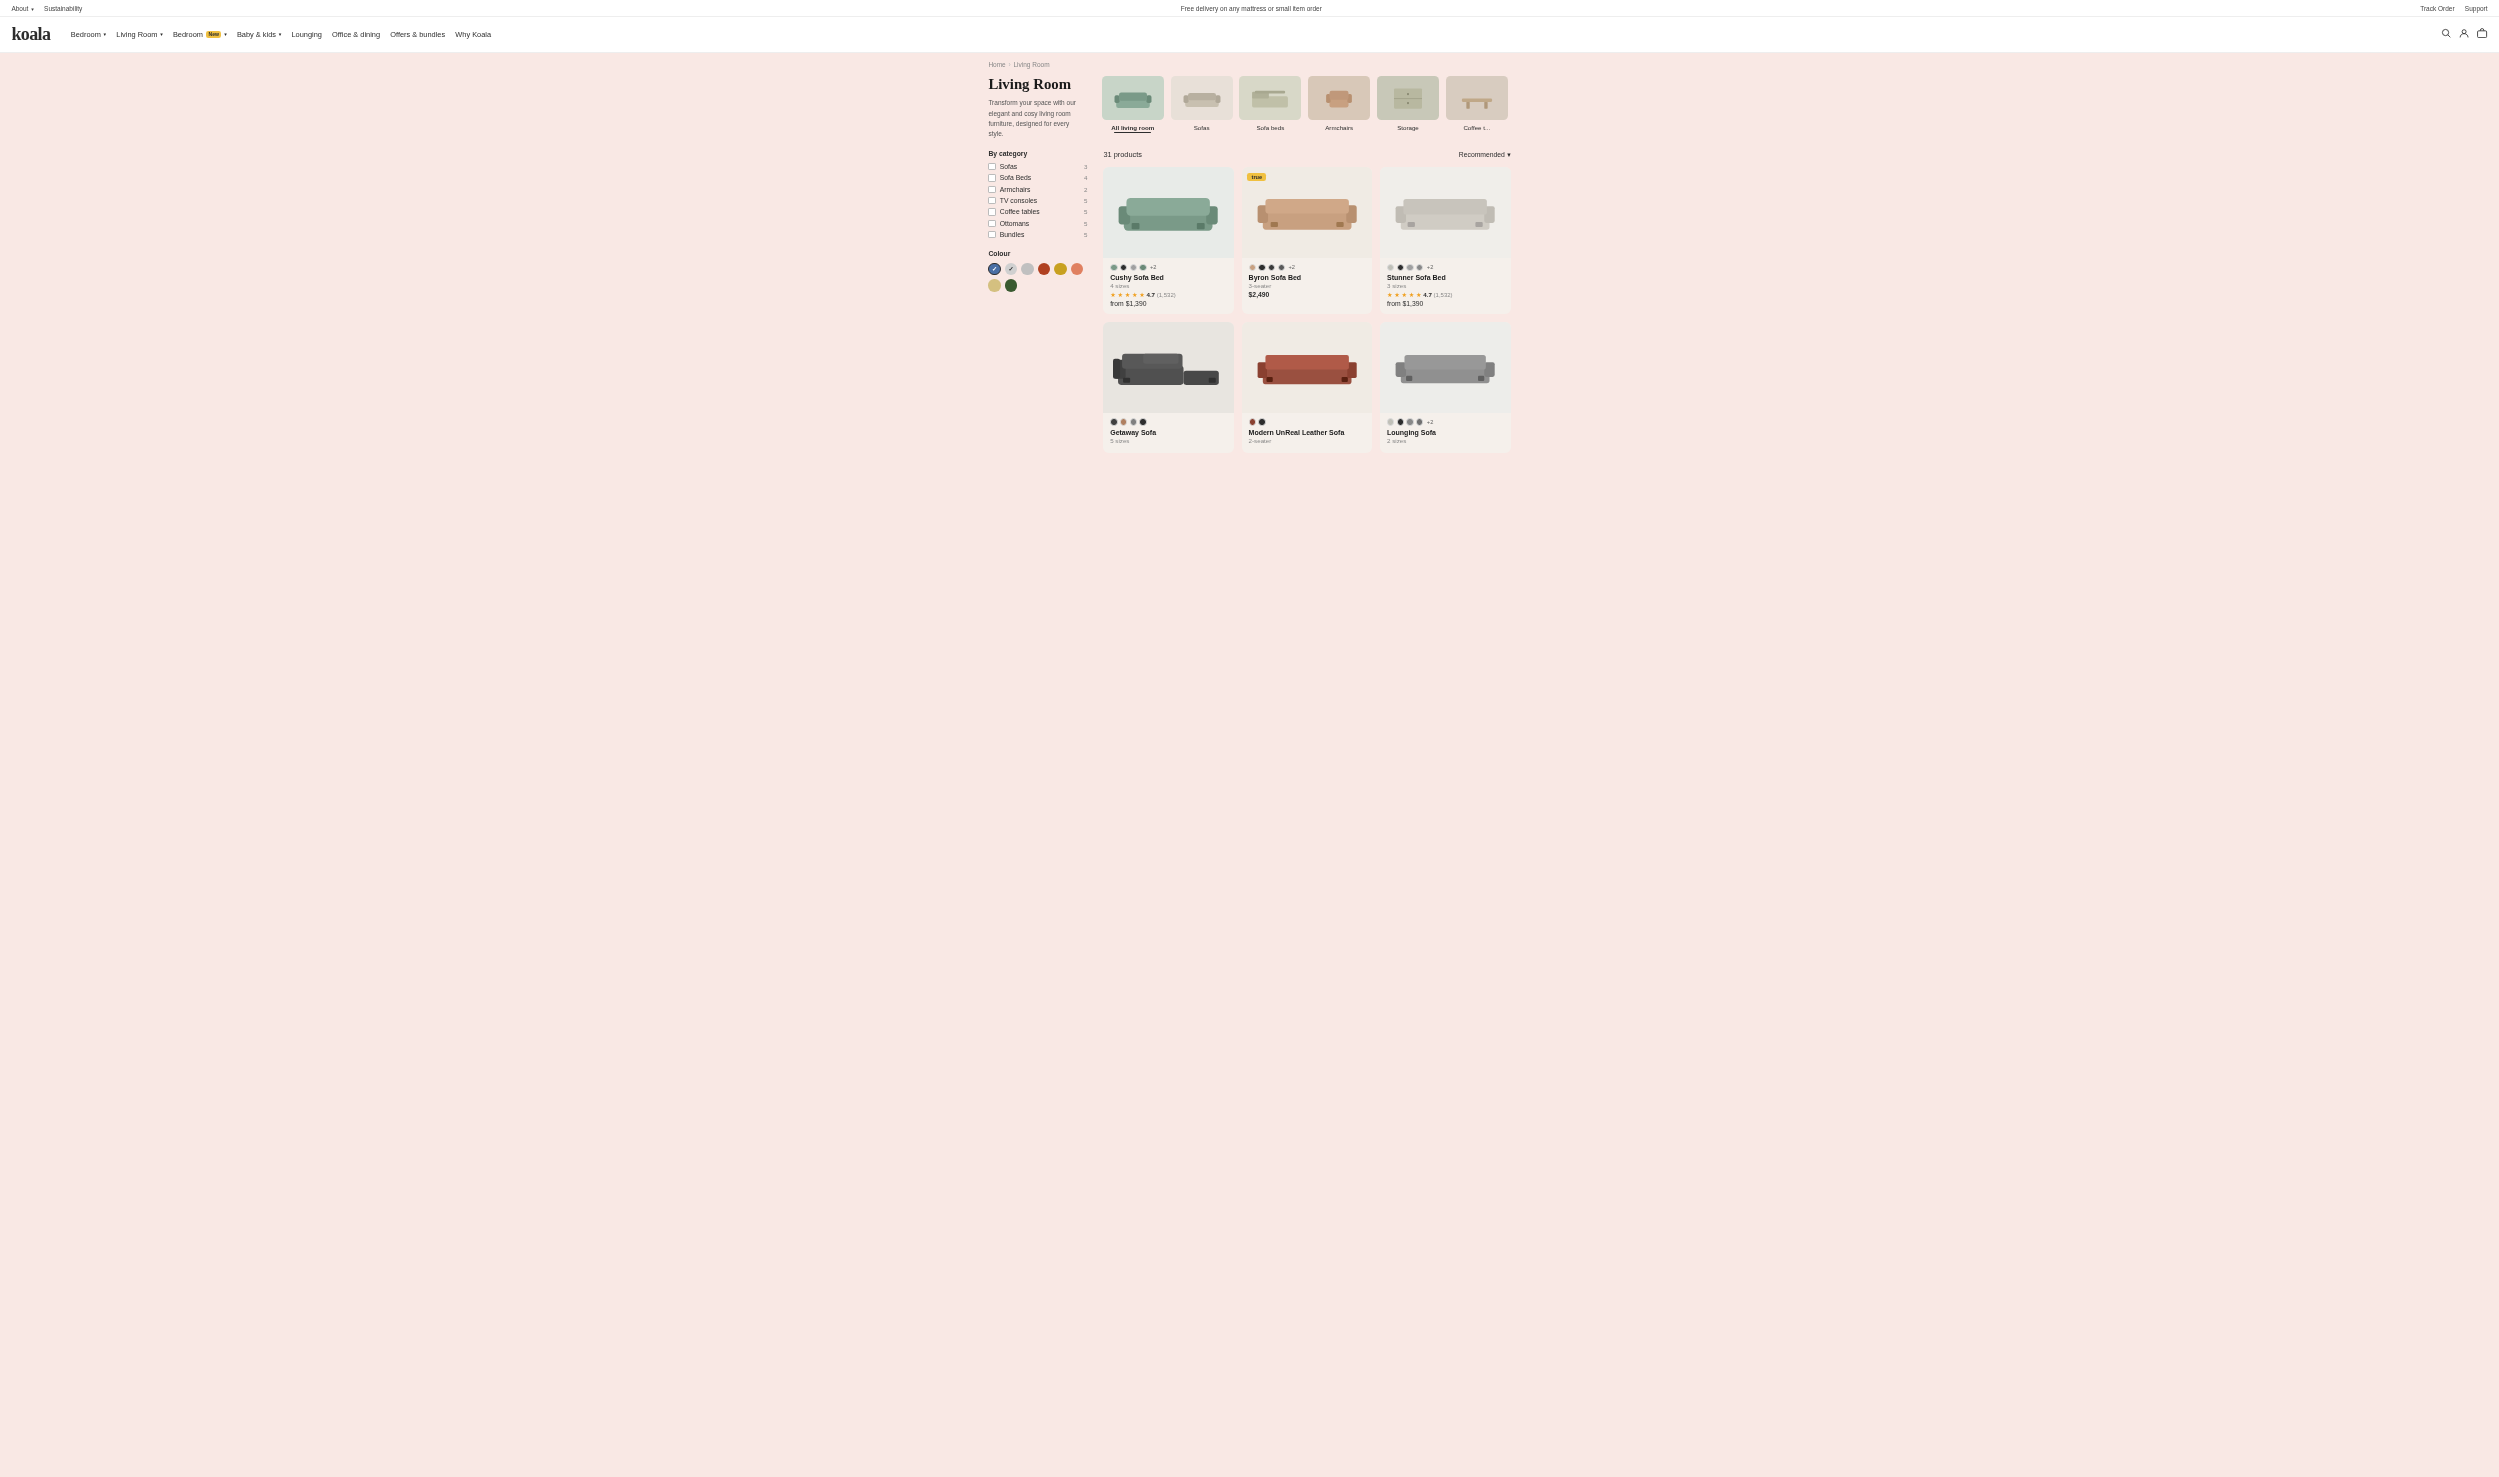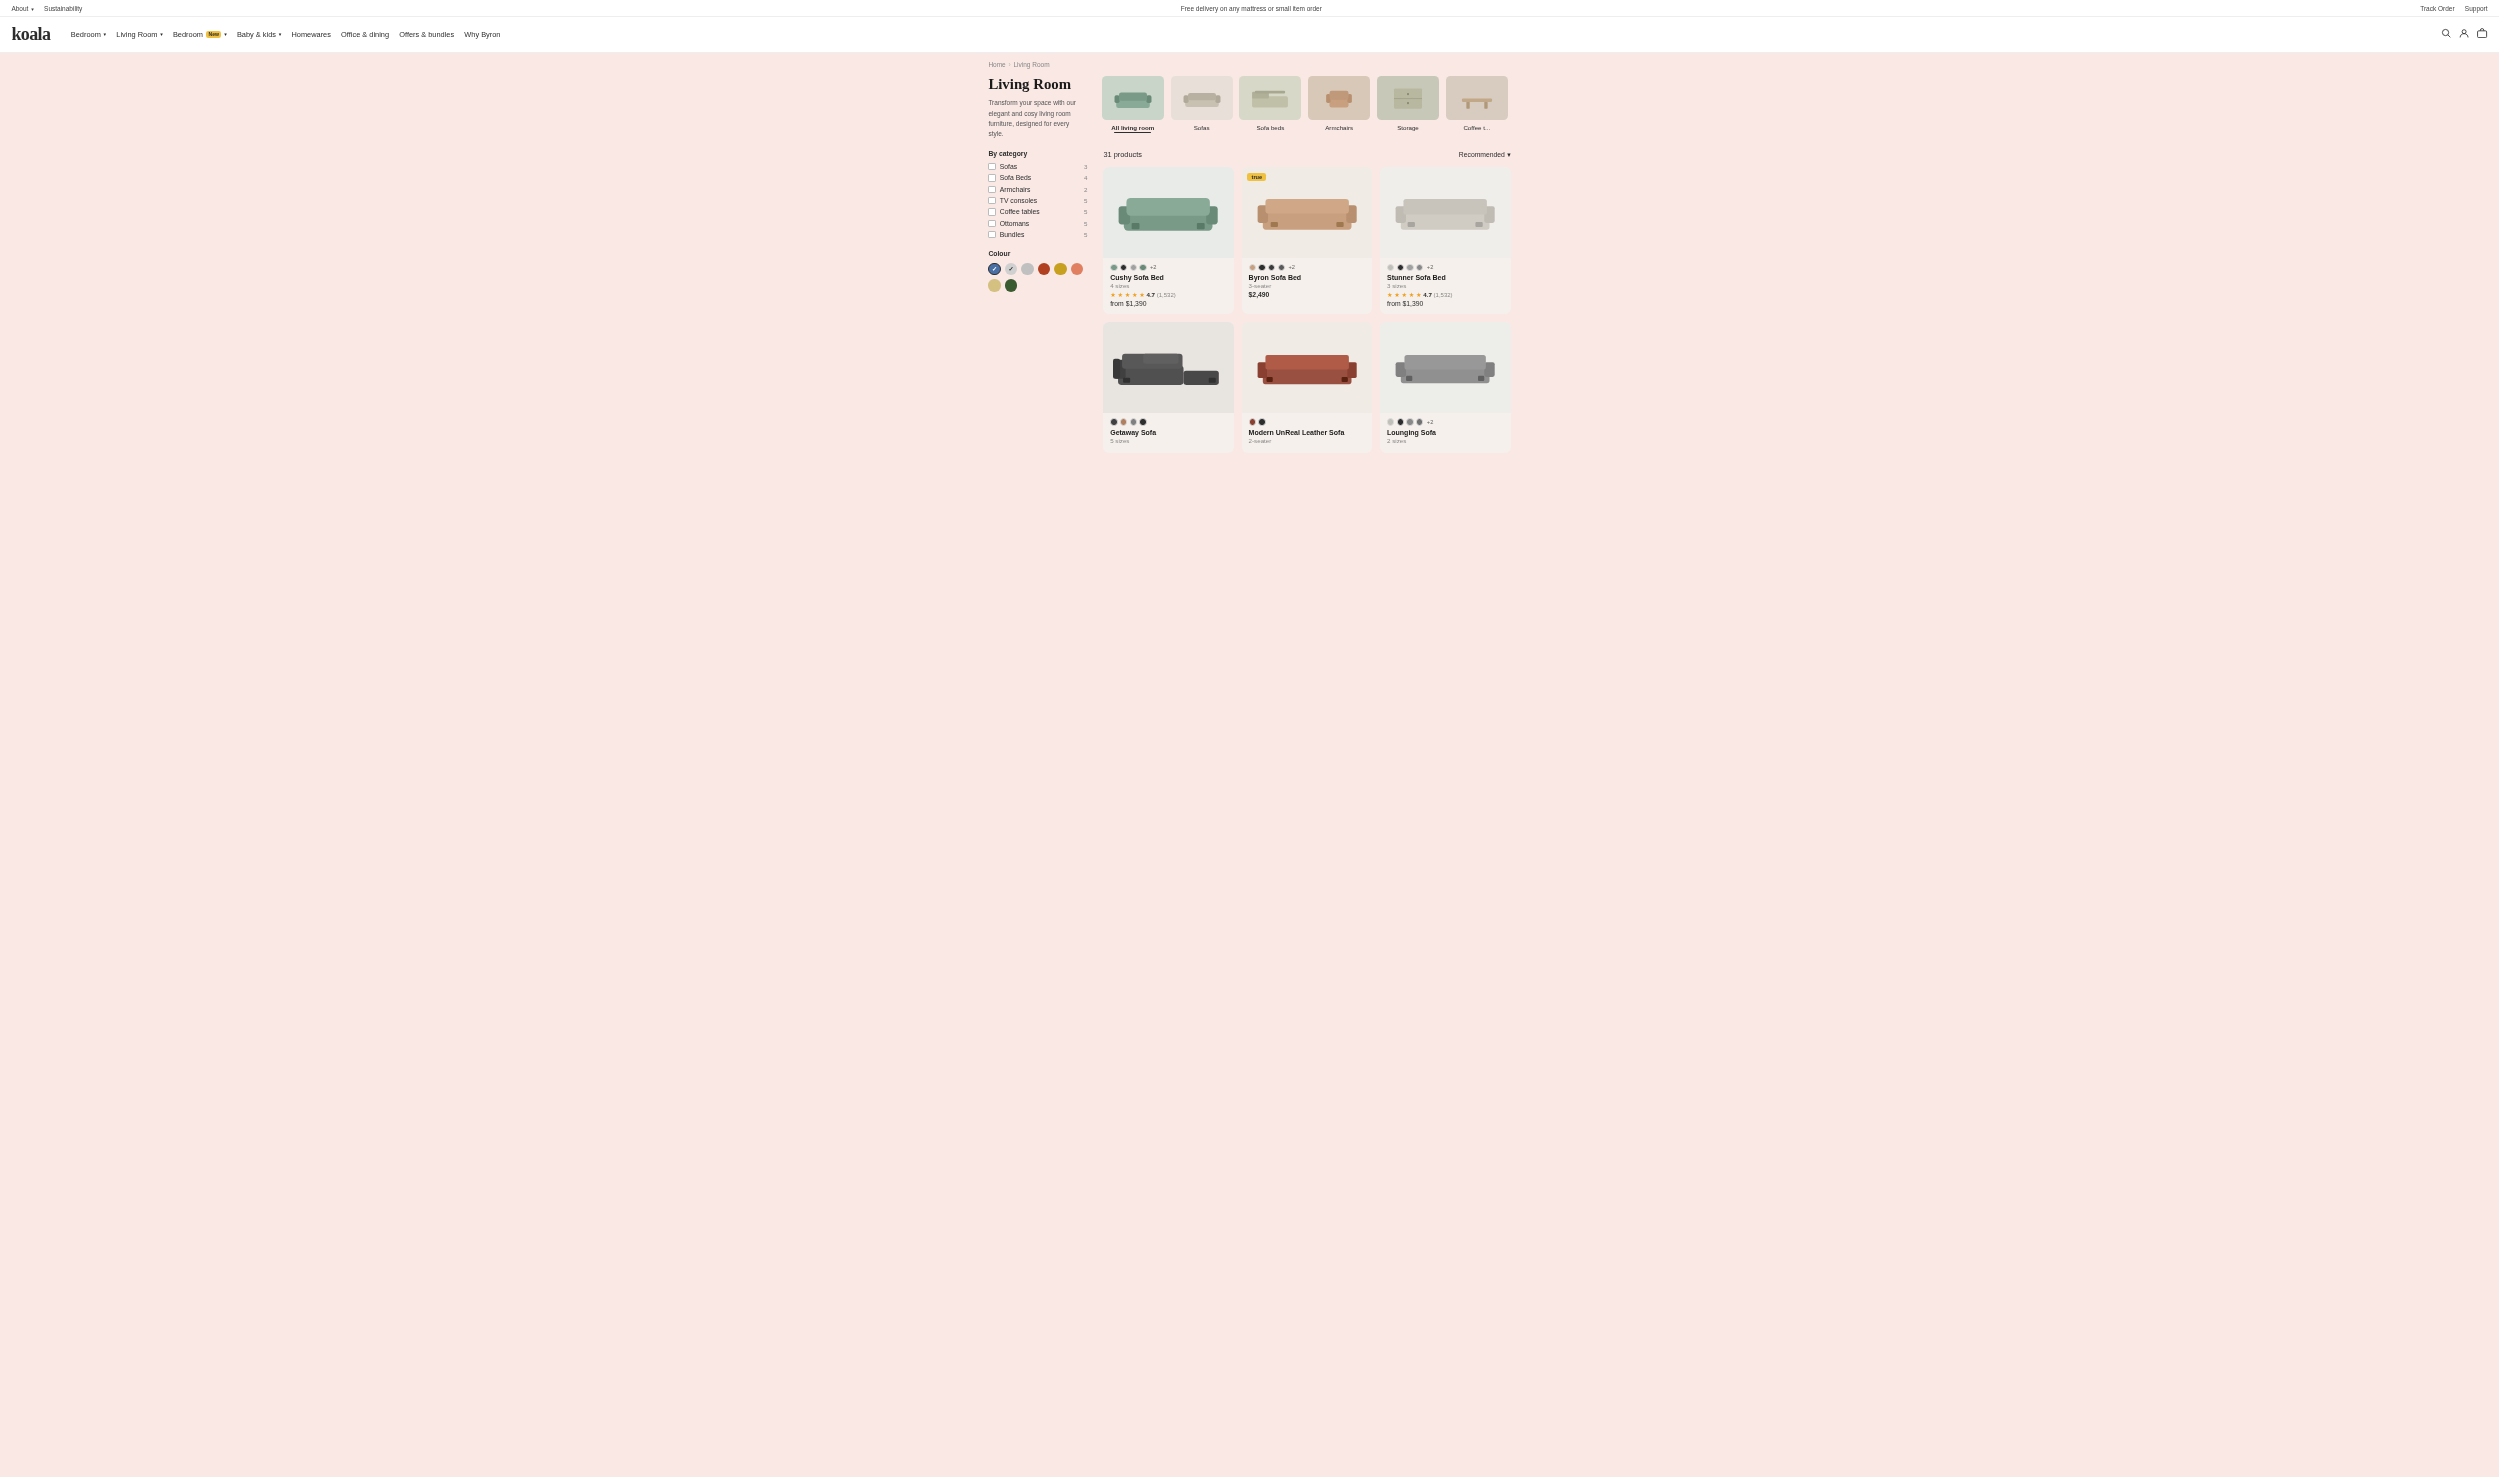--- a/index.html
+++ b/index.html
@@ -320,24 +320,24 @@
     </a>
     <a class="nav-link" href="#">
       <span>Bedroom</span>
       <span class="nav-badge">New</span>
       <span class="dropdown-arrow">▾</span>
     </a>
     <a class="nav-link" href="#">
       <span>Baby &amp; kids</span>
         <span class="dropdown-arrow">▾</span>
     </a>
-    <a class="nav-link" href="#">Homewares</a>
+    <a class="nav-link" href="#">Lounging</a>
     <a class="nav-link" href="#">Office &amp; dining</a>
     <a class="nav-link" href="#">Offers &amp; bundles</a>
-    <a class="nav-link" href="#">Why Byron</a>
+    <a class="nav-link" href="#">Why Koala</a>
   </div>
   <div class="nav-icons">
     <span class="nav-icon">
       <svg width="10.2" height="10.2" viewBox="0 0 18 18" fill="none">
           <circle cx="8" cy="8" r="5.5" stroke="#2d2d2d" stroke-width="1.5"></circle>
           <line x1="12.5" y1="12.5" x2="16" y2="16" stroke="#2d2d2d" stroke-width="1.5" stroke-linecap="round"></line>
         </svg>
     </span>
     <span class="nav-icon">
       <svg width="10.2" height="10.2" viewBox="0 0 18 18" fill="none">

